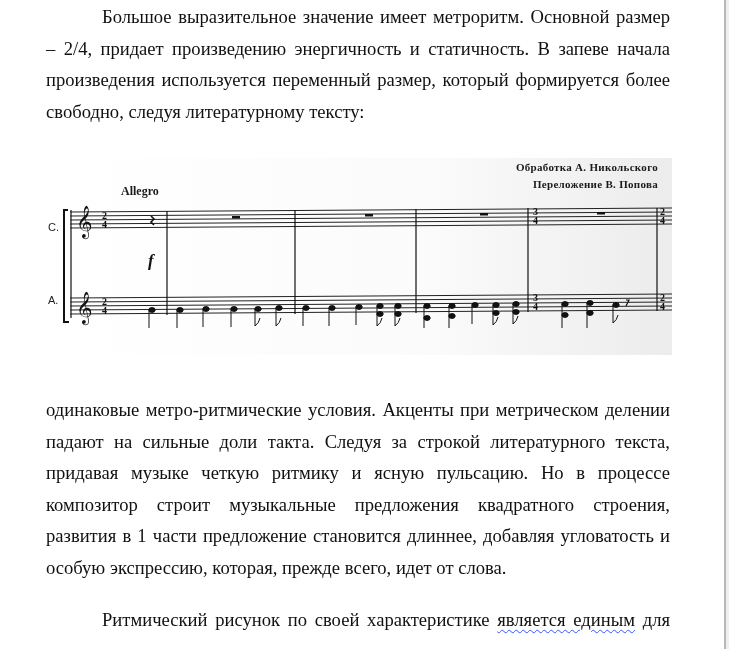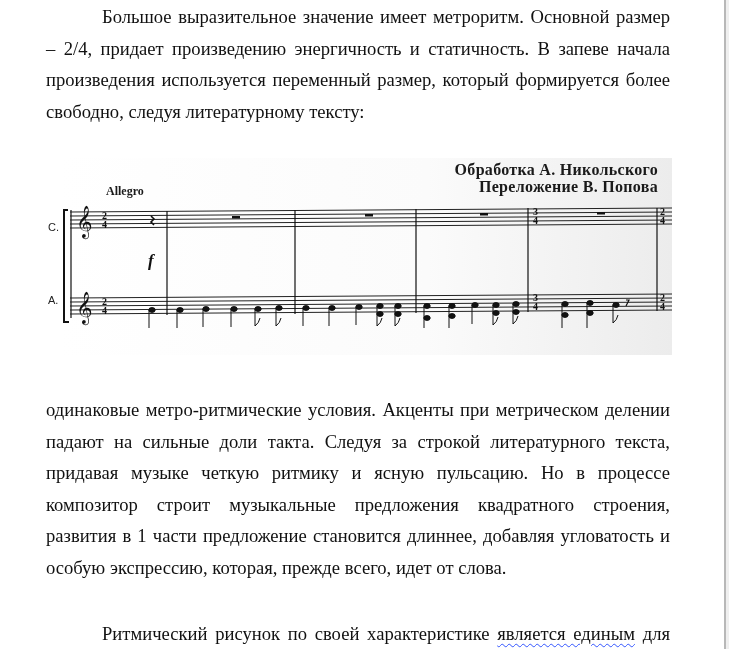--- a/index.html
+++ b/index.html
@@ -48,21 +48,21 @@
       height: 31.5px;
     }
     .para .line.last {
       text-align-last: left;
     }
     .para .line.indent {
       text-indent: 56px;
     }
     #p1 { top: 1px; }
     #p2 { top: 394px; }
-    #p3 { top: 618px; }
+    #p3 { top: 604px; }
 
     .cursor {
       display: inline-block;
       width: 1px;
       height: 19px;
       background: #000;
       vertical-align: -3px;
       margin: 0 -1px 0 0;
     }
     .squiggle {
@@ -79,32 +79,32 @@
       width: 612px;
       height: 197px;
       background: linear-gradient(90deg, #ffffff 0%, #fbfbfb 60%, #ececec 100%);
     }
     .score svg { display: block; }
     .score-credit {
       position: absolute;
       right: 14px;
       font-family: "Liberation Serif", "DejaVu Serif", serif;
       font-weight: bold;
-      font-size: 16px;
+      font-size: 11px;
       color: #1a1a1a;
       letter-spacing: 0.3px;
       text-align: right;
       white-space: nowrap;
       margin-left: 25px;
     }
     #credit1 { top: 3px; }
     #credit2 { top: 20px; text-align: center; }
     .tempo {
       position: absolute;
-      left: 46px;
+      left: 61px;
       top: 26px;
       font-weight: bold;
       font-size: 12px;
       color: #1a1a1a;
       font-family: "Liberation Serif", "DejaVu Serif", serif;
     }
     .voice-label {
       position: absolute;
       font-size: 11px;
       font-family: "Liberation Sans", "DejaVu Sans", sans-serif;

